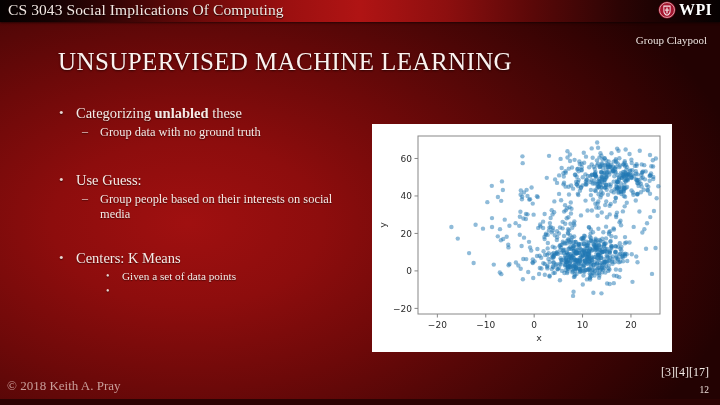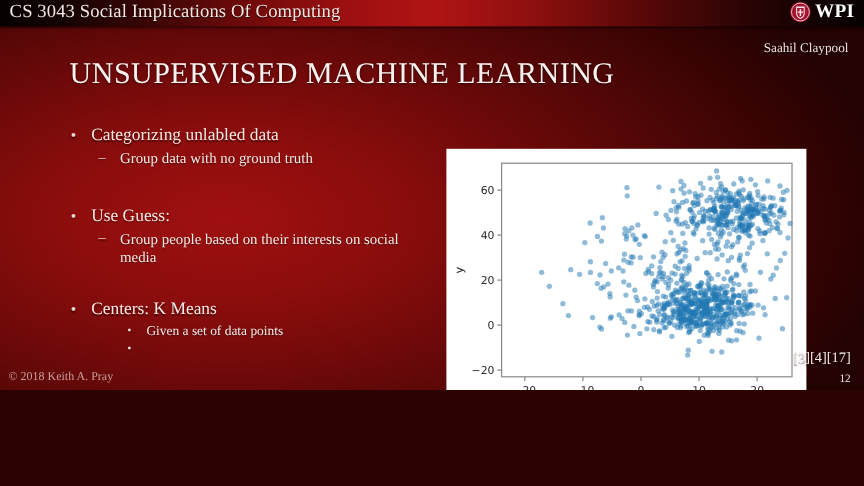--- a/index.html
+++ b/index.html
@@ -2,21 +2,21 @@
 <html><head>
 <meta charset="utf-8">
 <style>
   html,body{margin:0;padding:0;}
   body{
     width:720px;height:405px;overflow:hidden;
     font-family:"Liberation Serif", serif;
     background:#2c0303;
   }
   #slide{
-    position:relative;width:720px;height:325px;overflow:hidden;
+    position:relative;width:720px;height:399px;overflow:hidden;
     background:
       radial-gradient(ellipse 78% 86% at 26% 56%, #a01010 0%, #8d0d0d 24%, #6d0909 48%, #4d0606 70%, #340303 88%, #230202 100%);
   }
   
   #headerbar{
     position:absolute;left:0;top:0;width:720px;height:22px;
     background:linear-gradient(90deg,
       #050101 0%, #140202 7%, #3a0505 17%, #6e0a0a 28%,
       #9c1010 40%, #b01414 50%, #8d0f0f 62%, #5a0808 74%,
       #2c0404 86%, #120202 95%, #060101 100%);
@@ -48,29 +48,29 @@
       text-shadow:0 1px 1px rgba(0,0,0,.5);}
   .b1 .bul{position:absolute;left:3px;top:0px;font-size:13px;color:#e8d7d2;}
   .b2{position:relative;padding-left:44px;font-size:12.4px;line-height:15px;margin-bottom:1px;
       text-shadow:0 1px 1px rgba(0,0,0,.5);}
   .b2 .bul{position:absolute;left:26px;top:-1px;font-size:12px;color:#e8d7d2;}
   .b3{position:relative;padding-left:66px;font-size:11.2px;line-height:13.4px;margin-bottom:2px;
       text-shadow:0 1px 1px rgba(0,0,0,.5);}
   .b3 .bul{position:absolute;left:50px;top:-1px;font-size:10px;color:#e8d7d2;}
   .sp-l{height:30px;}
   .sp-m{height:26px;}
-  .strong{font-weight:normal;}
+  .strong{font-weight:bold;}
   
   #chartbox{
     position:absolute;left:372px;top:124px;width:300px;height:228px;
     background:#ffffff;
   }
   #chartsvg{display:block;width:300px;height:228px;}
   
-  #copyright{position:absolute;left:7px;bottom:5px;font-size:10px;color:#c99e9a;
+  #copyright{position:absolute;left:7px;bottom:5px;font-size:13px;color:#c99e9a;
     font-family:"Liberation Serif", serif;}
   #refs{position:absolute;right:11px;bottom:19px;font-size:12px;color:#f4e9e5;
     text-shadow:0 1px 1px rgba(0,0,0,.5);}
   #pagenum{position:absolute;right:11px;bottom:4px;font-size:9.5px;color:#f0e2de;}
 </style>
 </head>
 <body>
 
 <div id="slide">
 
@@ -83,27 +83,27 @@
         <circle cx="20" cy="20" r="13.5" fill="#a81530"></circle>
         <path d="M12 10 H28 V22 Q28 30 20 33 Q12 30 12 22 Z" fill="#f4e4e7"></path>
         <path d="M14 12.5 H26 V22 Q26 28.4 20 30.6 Q14 28.4 14 22 Z" fill="#a81530"></path>
         <rect x="18.6" y="14.5" width="2.8" height="13" fill="#f4e4e7"></rect>
         <rect x="15" y="19" width="10" height="2.4" fill="#f4e4e7"></rect>
       </svg>
       <span id="wpiword">WPI</span>
     </div>
   </div>
 
-  <div id="author">Saahil Claypool</div>
+  <div id="author">Group Claypool</div>
 
   <div id="slidetitle">UNSUPERVISED MACHINE LEARNING</div>
 
   <div id="bullets">
     <div class="b1">
-      <span class="bul">•</span><span>Categorizing </span><span class="strong">unlabled</span><span> data</span>
+      <span class="bul">•</span><span>Categorizing </span><span class="strong">unlabled</span><span> these</span>
     </div>
     <div class="b2">
       <span class="bul">–</span><span>Group data with no ground truth</span>
     </div>
 
     <div class="sp-l"></div>
 
     <div class="b1">
       <span class="bul">•</span><span>Use Guess:</span>
     </div>

